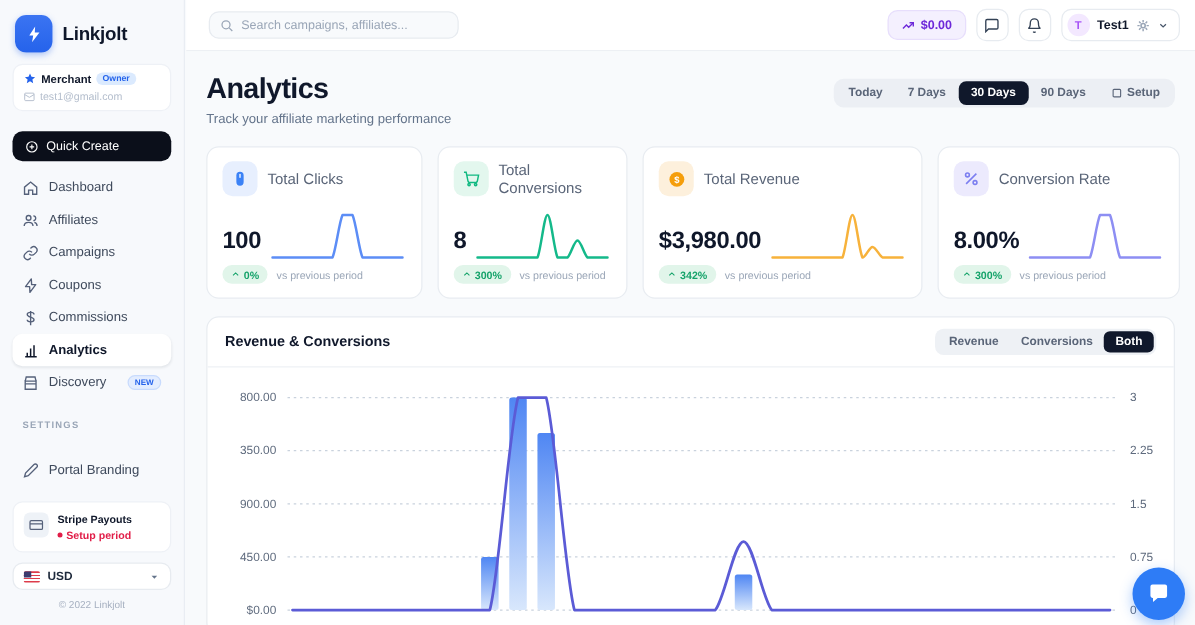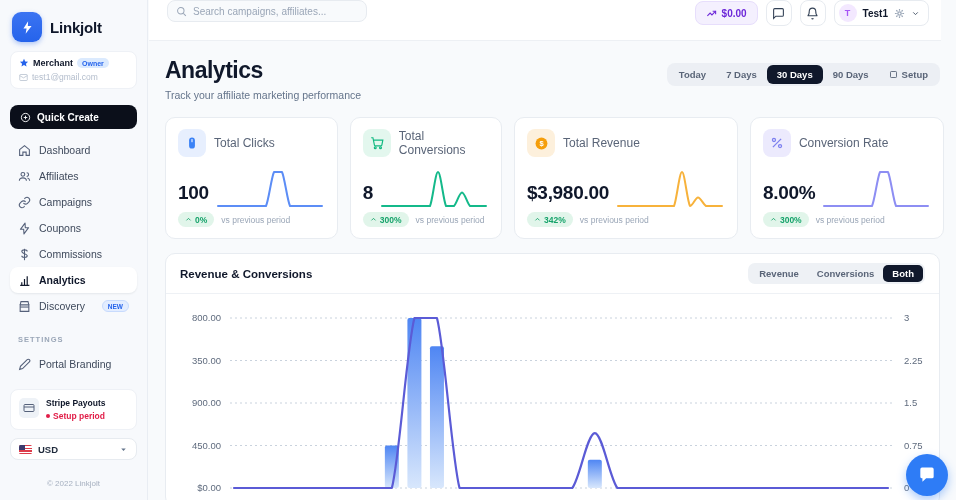--- a/index.html
+++ b/index.html
@@ -11,44 +11,44 @@
   .sidebar { position: absolute; left:0; top:0; bottom:0; width:148px; background:#f7f9fc; border-right:1px solid #e9edf3; padding:10px; display:flex; flex-direction:column; }
   .brand { display:flex; align-items:center; gap:8px; padding:2px 2px 0 2px; }
   .brand-logo { width:30px; height:30px; border-radius:9px; background:linear-gradient(180deg,#3b74f2,#2563eb); display:flex; align-items:center; justify-content:center; box-shadow:0 2px 5px rgba(37,99,235,.35); }
   .brand-name { font-size:15px; font-weight:800; color:#0f172a; letter-spacing:-.2px; }
   .account-card { margin-top:9px; background:#fff; border:1px solid #eef1f6; border-radius:8px; padding:6px 8px; }
   .account-row1 { display:flex; align-items:center; gap:4px; }
   .account-role { font-size:9px; font-weight:700; color:#0f172a; }
   .owner-badge { font-size:7px; font-weight:700; color:#2563eb; background:#dbeafe; border-radius:99px; padding:1.5px 5px; }
   .account-row2 { display:flex; align-items:center; gap:4px; margin-top:4px; }
   .account-email { font-size:8.5px; color:#b3bdcc; }
-  .quick-create { margin-top:16px; height:24px; background:#0b0f1a; color:#fff; border:none; border-radius:8px; display:flex; align-items:center; gap:6px; padding:12px 10px; font-size:10px; font-weight:700; cursor:pointer; font-family:inherit; }
+  .quick-create { margin-top:16px; height:24px; background:#0b0f1a; color:#fff; border:none; border-radius:8px; display:flex; align-items:center; gap:6px; padding:12px 10px; font-size:10px; font-weight:400; cursor:pointer; font-family:inherit; }
   .nav { margin-top:8px; display:flex; flex-direction:column; }
   .nav-item { display:flex; align-items:center; gap:8px; height:26px; padding:0 8px; border-radius:8px; font-size:10.5px; font-weight:500; color:#3f4a5c; cursor:pointer; }
   .nav-item .nicon { width:13px; height:13px; color:#55617a; flex:none; display:flex; }
   .nav-item.active { background:#fff; box-shadow:0 1px 2px rgba(15,23,42,.08); font-weight:700; color:#0f172a; }
   .nav-item.active .nicon { color:#0f172a; }
   .new-badge { margin-left:auto; font-size:6.5px; font-weight:700; color:#2563eb; background:#e3edff; border:1px solid #c8dbfd; border-radius:99px; padding:1.5px 5px; }
   .settings-label { margin-top:16px; padding-left:8px; font-size:7.5px; font-weight:700; letter-spacing:1px; color:#9aa6b7; }
-  .settings-nav { margin-top:7px; }
+  .settings-nav { margin-top:19px; }
   .stripe-card { margin-top:12px; background:#fff; border:1px solid #eef1f6; border-radius:8px; padding:8px; display:flex; gap:7px; align-items:flex-start; }
   .stripe-icon-box { width:20px; height:20px; border-radius:5px; background:#eef2f7; display:flex; align-items:center; justify-content:center; flex:none; }
   .stripe-title { font-size:8.5px; font-weight:700; color:#0f172a; }
   .stripe-status { display:flex; align-items:center; gap:3px; margin-top:3px; }
   .red-dot { width:4px; height:4px; border-radius:50%; background:#e11d48; }
   .stripe-status-text { font-size:8.5px; font-weight:700; color:#e11d48; }
   .currency-select { margin-top:8px; height:22px; background:#fff; border:1px solid #e7ebf0; border-radius:8px; display:flex; align-items:center; gap:6px; padding:0 8px; cursor:pointer; }
   .flag { position:relative; width:13px; height:9px; border-radius:1.5px; overflow:hidden; background:repeating-linear-gradient(180deg,#dd3c4b 0 1.3px,#fff 1.3px 2.6px); flex:none; }
   .flag:after { content:""; position:absolute; left:0; top:0; width:6px; height:5px; background:#3c3b6e; }
   .currency-label { font-size:9.5px; font-weight:700; color:#1e293b;text-align:right; }
   .currency-select .chev { margin-left:auto; color:#64748b; display:flex; }
   .sidebar-footer { margin-top:auto; text-align:center; font-size:8px; color:#a6b0c0; padding-bottom:2px; }
 
   
-  .topbar { position:absolute; left:149px; right:15px; top:0; height:41px; background:#fff; border-bottom:1px solid #edf0f4; display:flex; align-items:flex-start; padding:0 12px 0 18px; }
+  .topbar { position:absolute; left:149px; right:0; top:0; height:41px; background:#fff; border-bottom:1px solid #edf0f4; display:flex; align-items:center; padding:0 12px 0 18px; }
   .search-box { width:200px; height:22px; background:#f8fafc; border:1px solid #e7ebf0; border-radius:8px; display:flex; align-items:center; gap:6px; padding:0 8px; }
   .search-box input { border:none; outline:none; background:transparent; font-size:10px; color:#334155; width:100%; font-family:inherit; }
   .search-box input::placeholder { color:#9aa6b7; }
   .topbar-right { margin-left:auto; display:flex; align-items:center; gap:8px; }
   .balance-chip { height:24px; display:flex; align-items:center; gap:5px; background:#f4f0fe; border:1px solid #e7defc; border-radius:8px; padding:0 10px; font-size:10px; font-weight:800; color:#6d28d9; cursor:pointer; }
   .icon-btn { width:26px; height:26px; background:#fff; border:1px solid #e7ebf0; border-radius:8px; display:flex; align-items:center; justify-content:center; color:#475569; cursor:pointer; }
   .user-chip { height:26px; display:flex; align-items:center; gap:6px; background:#fff; border:1px solid #e7ebf0; border-radius:8px; padding:0 8px 0 4px; cursor:pointer; }
   .avatar { width:18px; height:18px; border-radius:50%; background:#f3e8ff; color:#a855f7; font-size:9px; font-weight:800; display:flex; align-items:center; justify-content:center; }
   .user-name { font-size:10px; font-weight:700; color:#0f172a; }
 

